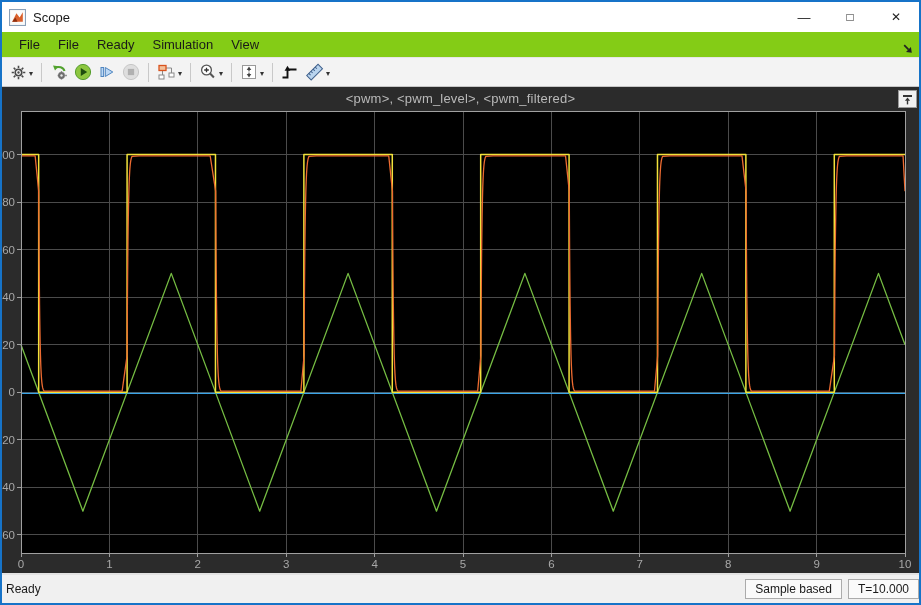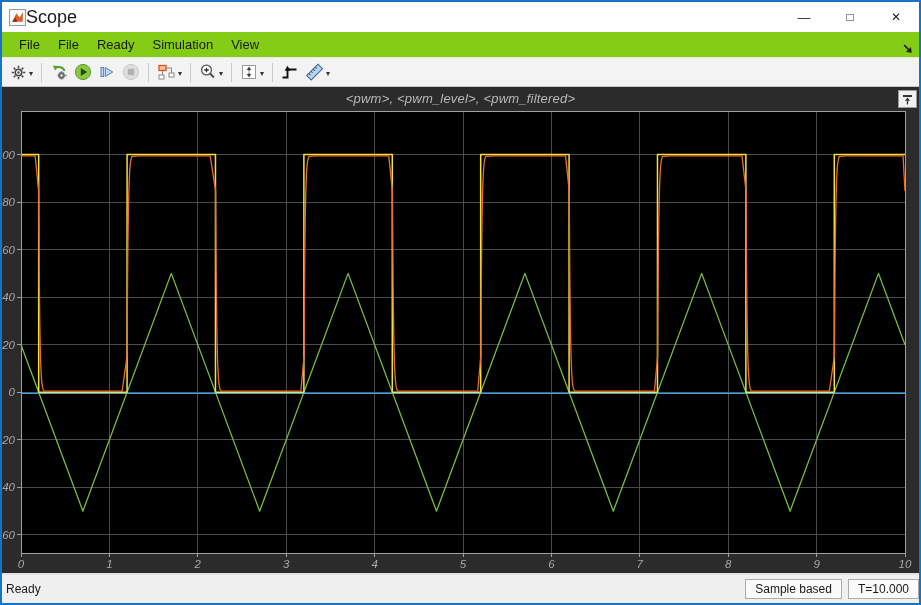--- a/index.html
+++ b/index.html
@@ -6,39 +6,39 @@
   .window{
     box-sizing:border-box;width:921px;height:605px;
     border:2px solid #1673c8;background:#ffffff;
     display:flex;flex-direction:column;
     font-family:"Liberation Sans",sans-serif;color:#1a1a1a;
     position:relative;overflow:hidden;
   }
   
   .titlebar{height:30px;display:flex;align-items:center;padding-left:7px;background:#fff;flex:0 0 auto;}
   .app-icon{width:17px;height:17px;display:inline-block;}
-  .title-text{font-size:18px;flex:1;}
+  .title-text{font-size:13px;margin-left:7px;flex:1;}
   .win-btn{width:46px;height:30px;display:flex;align-items:center;justify-content:center;
     font-size:12px;color:#222;cursor:default;}
   .win-btn.min{font-size:13px;}
   .win-btn.max{font-size:12px;}
   
   .menubar{height:25px;display:flex;align-items:center;padding-left:8px;background:#84cc16;
     font-size:13px;position:relative;flex:0 0 auto;}
   .menu-item{padding:3px 9px;}
   .dock-arrow{position:absolute;right:6px;bottom:3px;line-height:0;}
   
   .toolbar{height:28px;background:#f3f3f3;border-top:1px solid #e6e6e6;border-bottom:1px solid #c6c6c6;
     display:flex;align-items:center;padding:0 5px;flex:0 0 auto;}
   .tbtn{height:24px;display:flex;align-items:center;justify-content:center;padding:0 3px;border-radius:2px;}
   .tbtn svg{display:block;}
   .caret{font-size:8px;color:#333;margin-left:2px;transform:translateY(1px);}
   .tsep{width:1px;height:19px;background:#c9c9c9;margin:0 5px;flex:0 0 auto;}
   
-  .chart{flex:1 1 auto;background:#2b2b2b;position:relative;overflow:hidden;font-style:italic;}
+  .chart{flex:1 1 auto;background:#2b2b2b;position:relative;overflow:hidden;}
   .plot-title{position:absolute;top:4px;left:0;width:100%;text-align:center;
     color:#b9b9b9;font-size:13px;letter-spacing:0.2px;}
   .max-axes{position:absolute;top:3px;right:2px;width:17px;height:16px;background:#f0f0f0;
     border:1px solid #9a9a9a;display:flex;align-items:center;justify-content:center;}
   #plot-svg{position:absolute;left:0;top:0;}
   
   .statusbar{height:28px;background:#f0f0f0;border-top:2px solid #e2e2e2;display:flex;
     align-items:center;font-size:12px;flex:0 0 auto;padding:0 0;}
   .status-left{flex:1;padding-left:4px;}
   .status-box{border:1px solid #ababab;background:#fafafa;padding:2px 9px;margin-left:6px;white-space:nowrap;}

